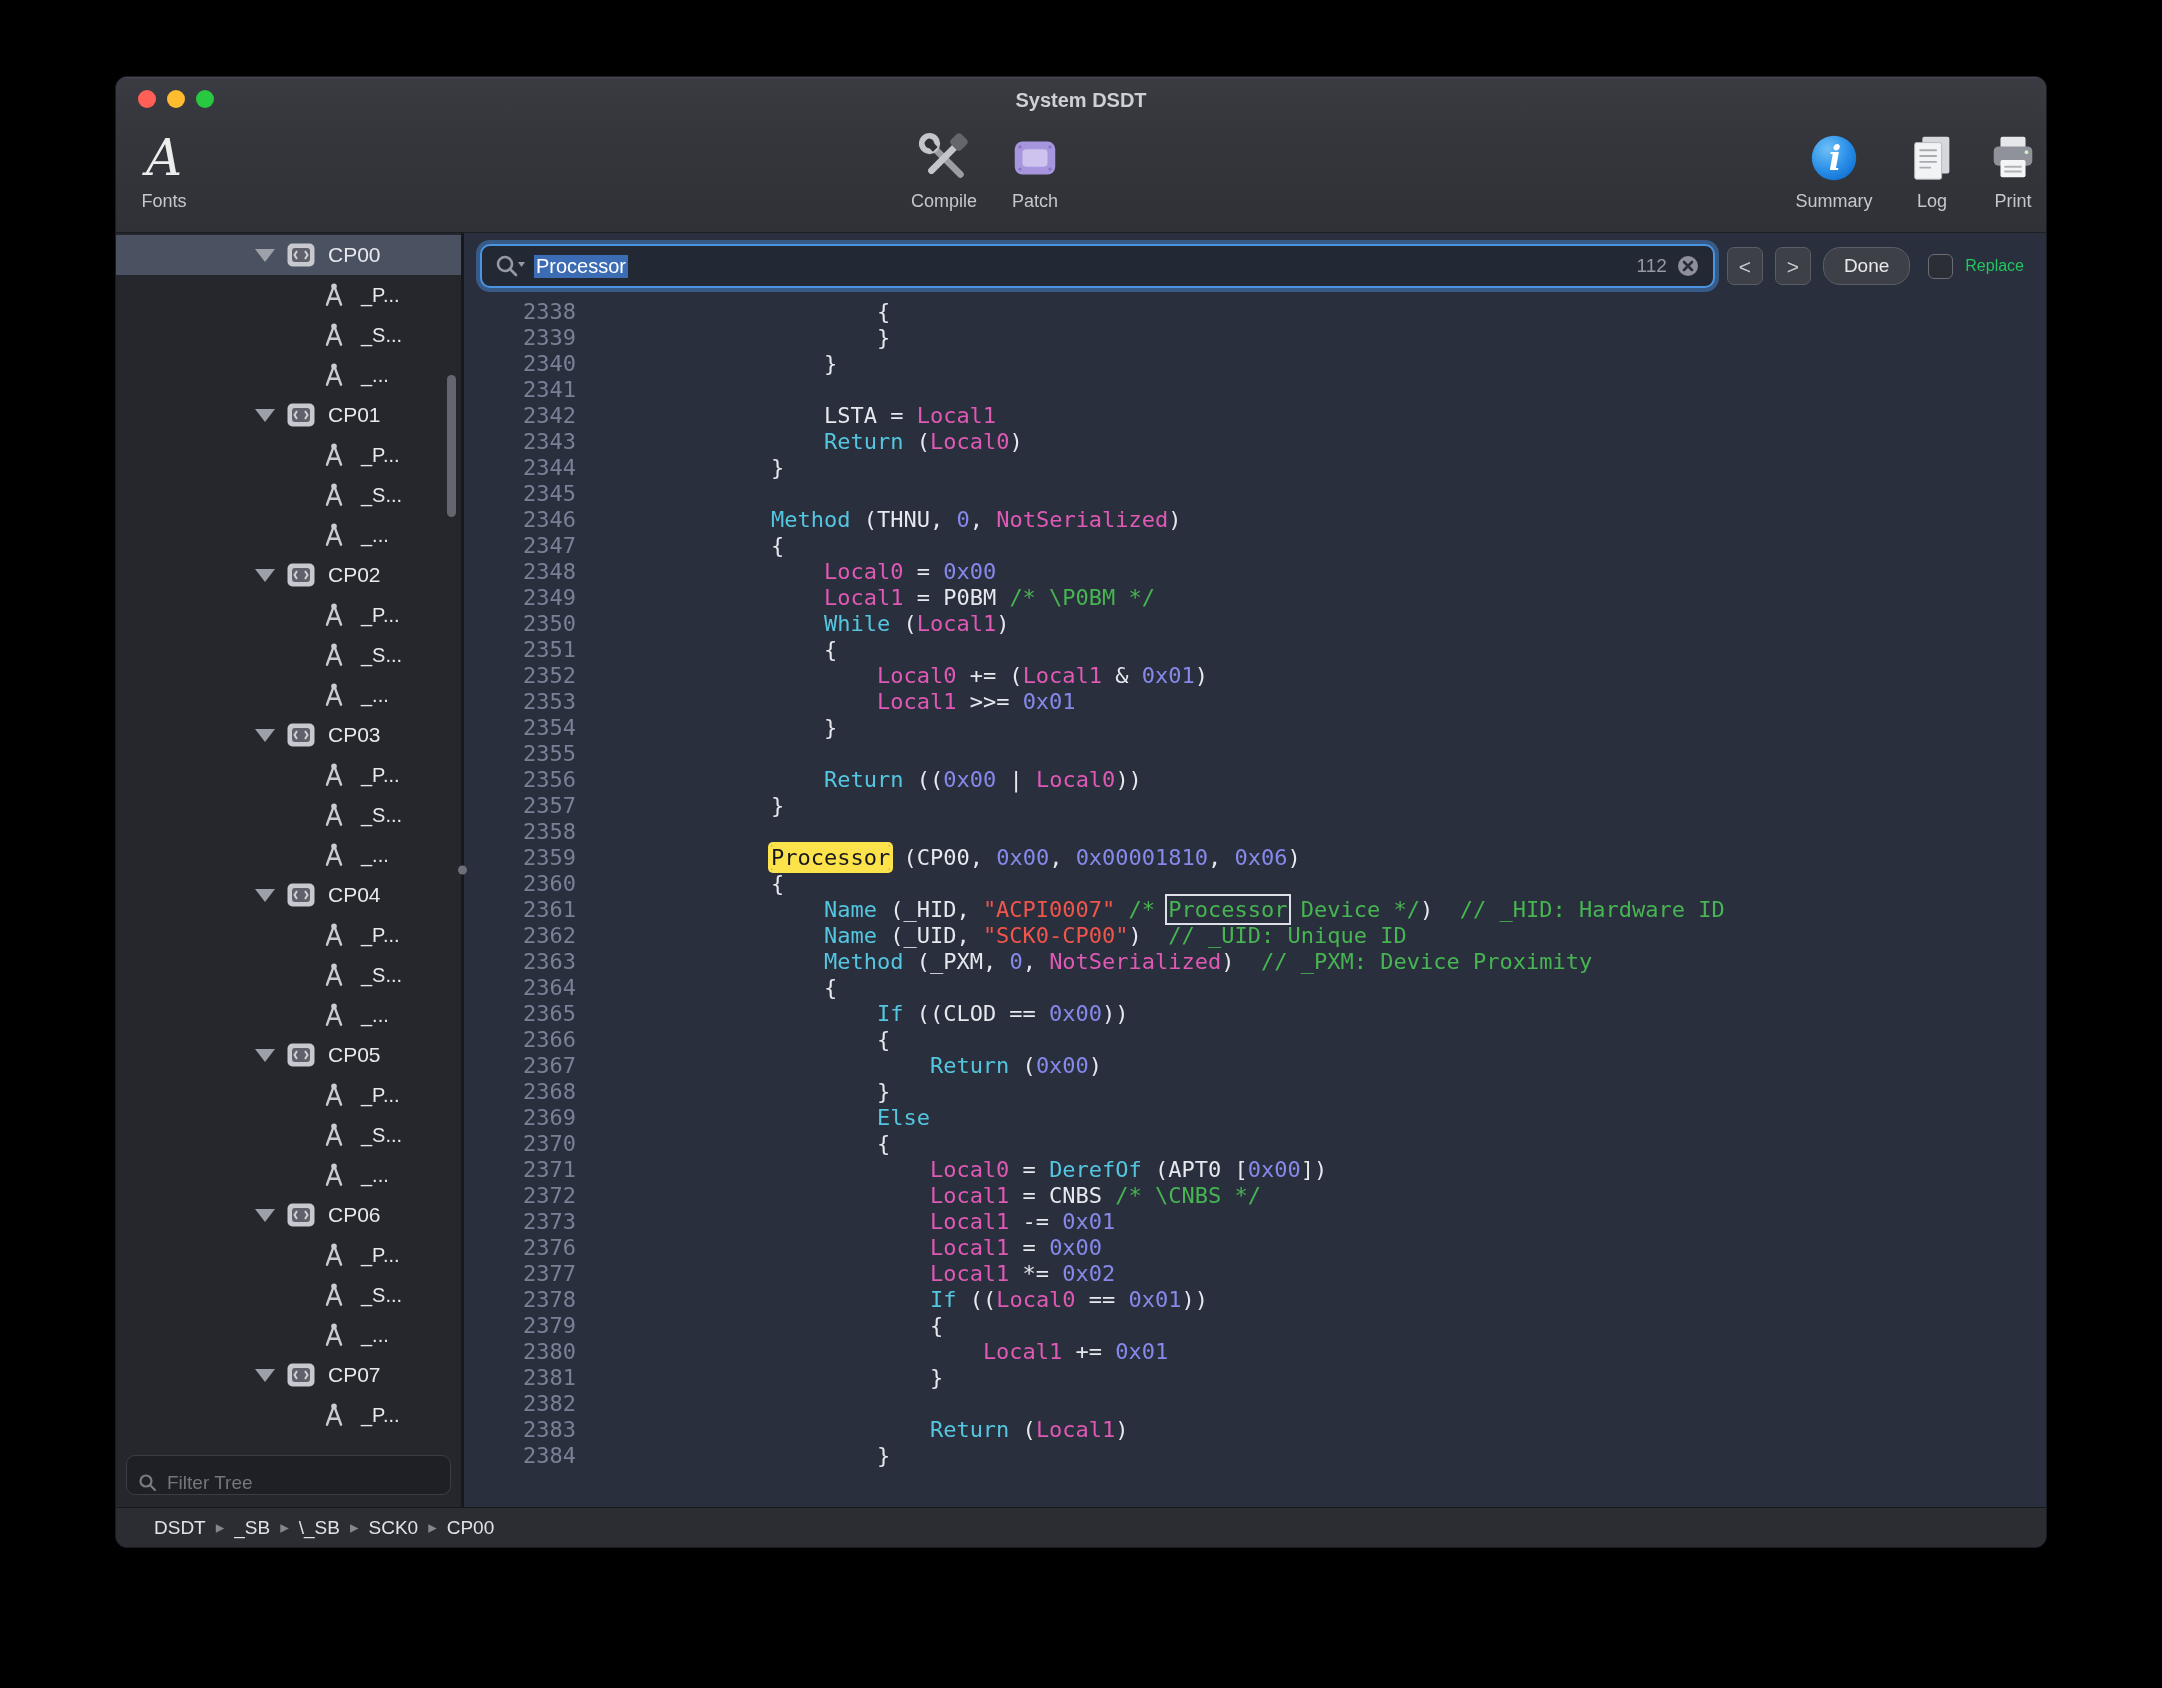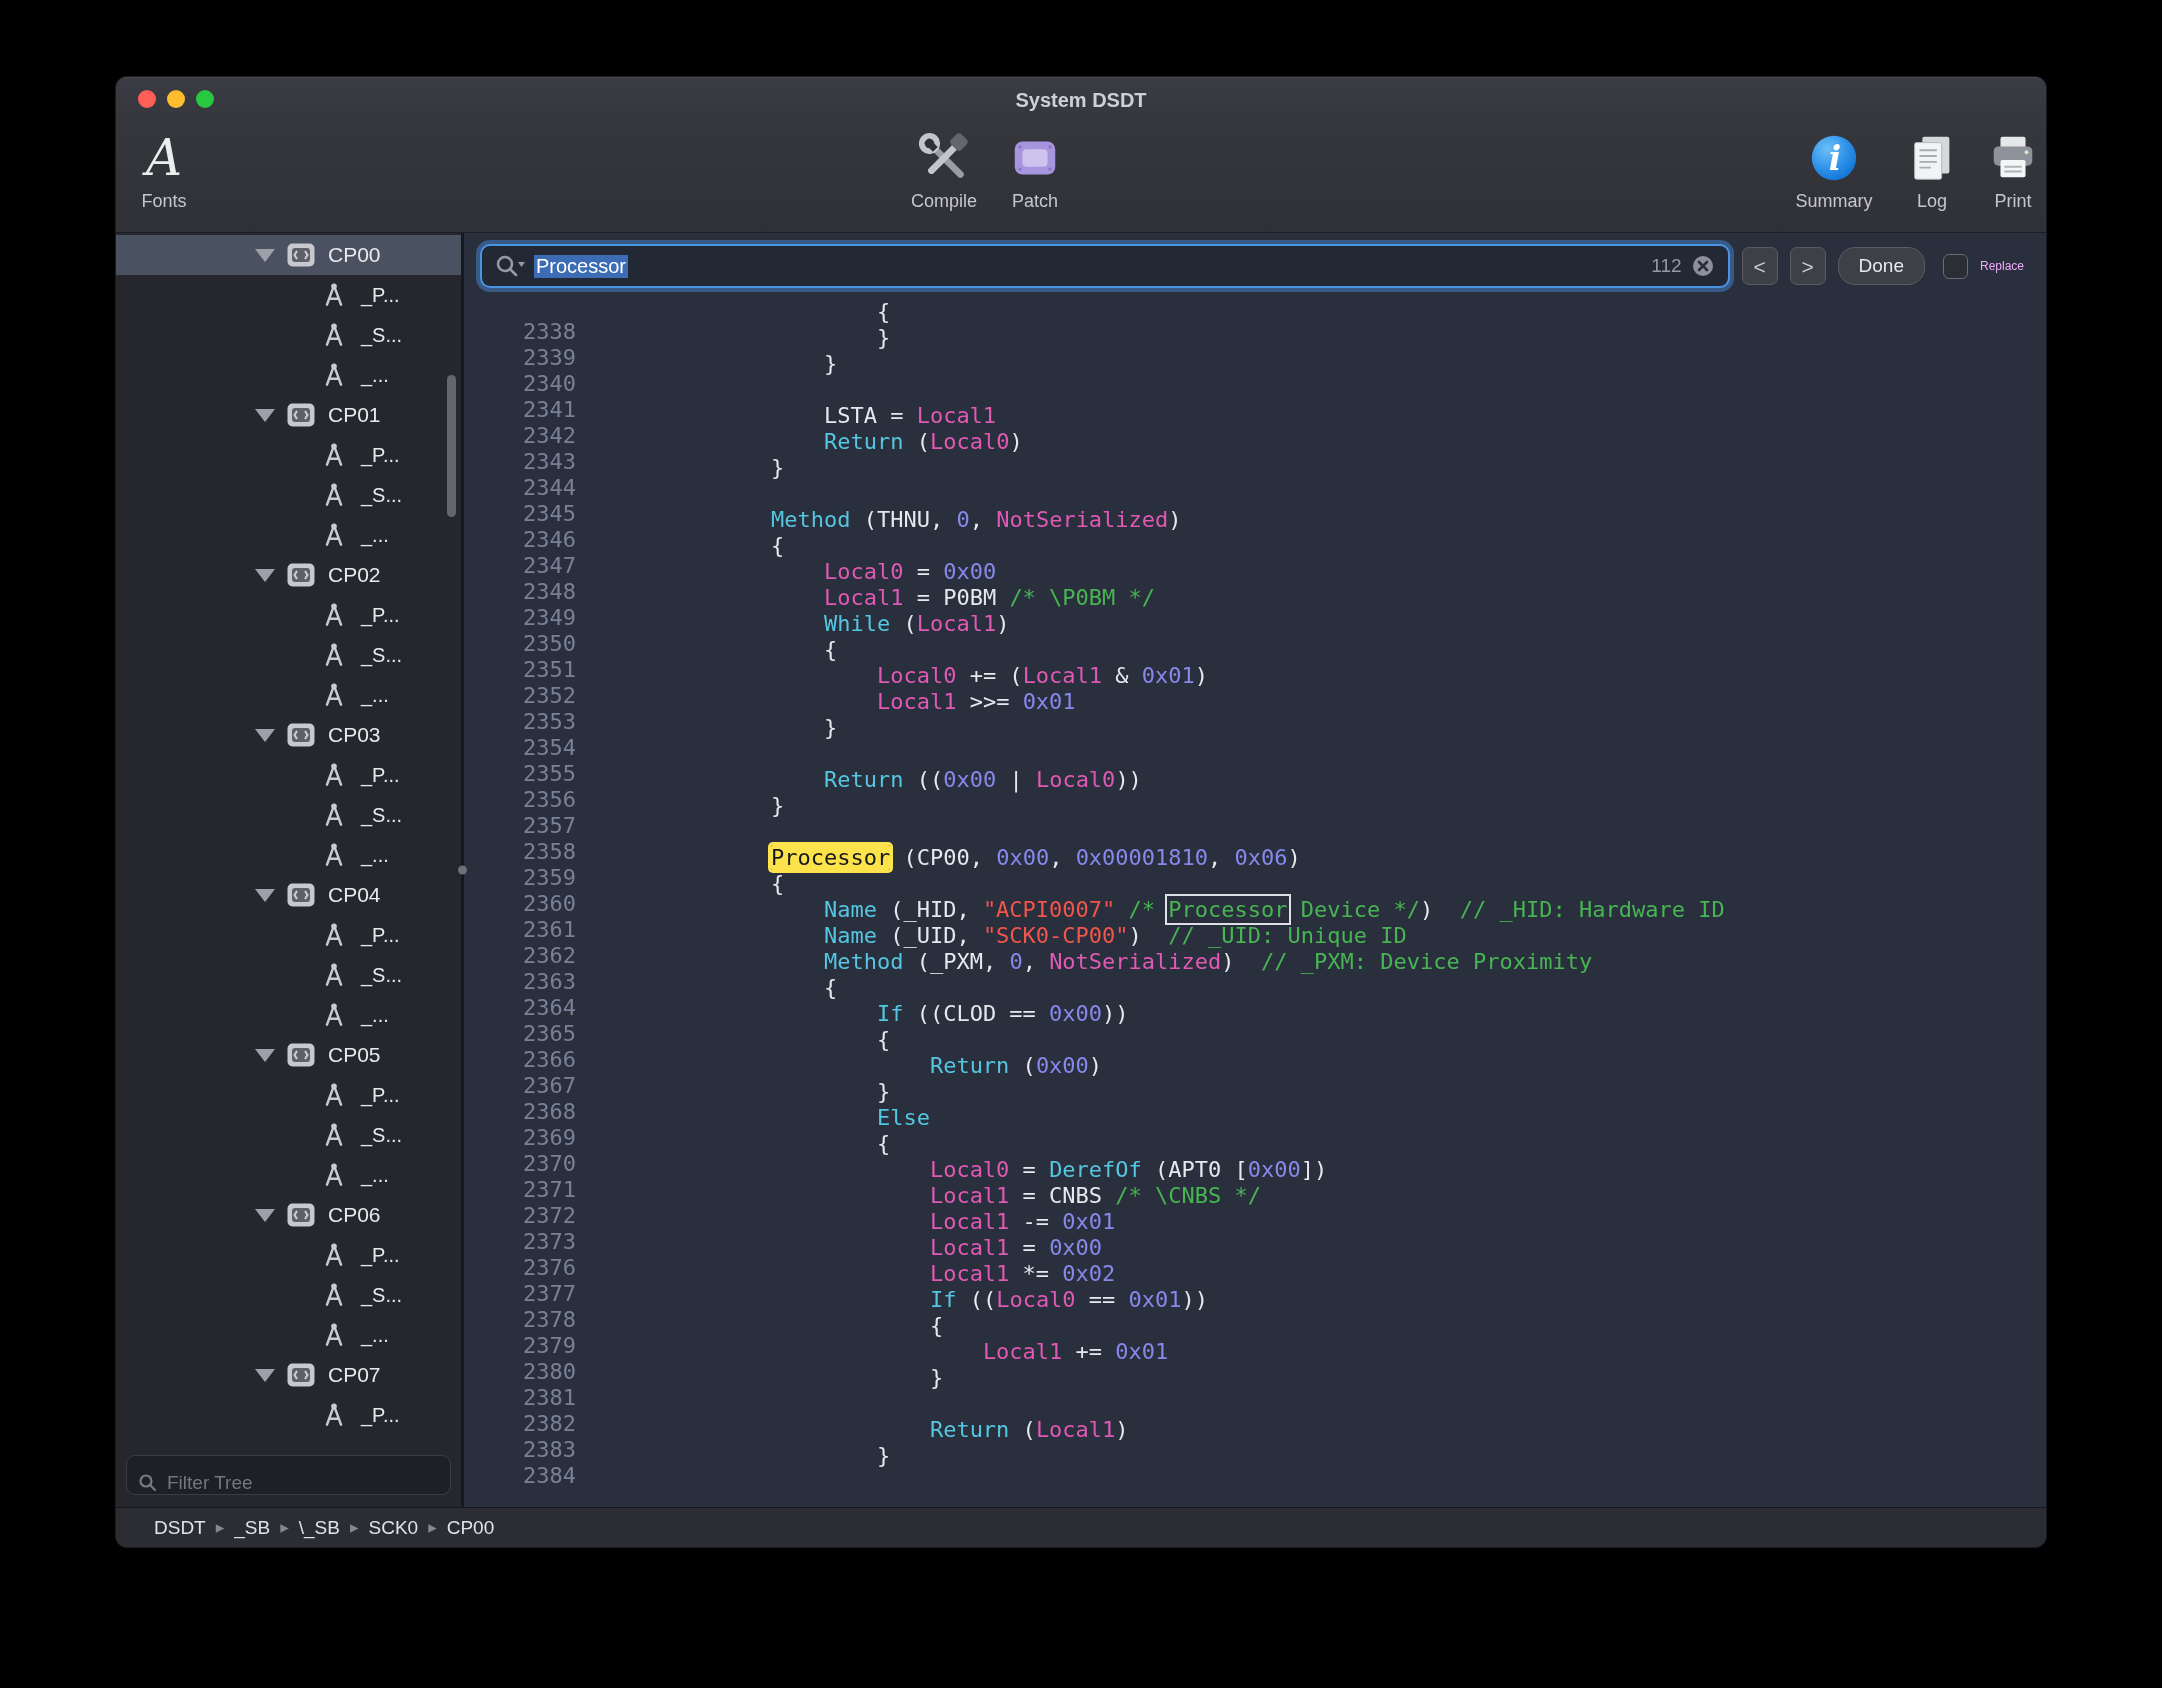--- a/index.html
+++ b/index.html
@@ -62,26 +62,26 @@
   .find-text{flex:1;font-size:20px;color:#fff;white-space:nowrap;overflow:hidden;}
   .sel{background:#3b6cb4;padding:2px 2px;}
   .count{color:#9599a3;font-size:19px;flex:0 0 auto;}
   .clear{display:flex;align-items:center;flex:0 0 auto;cursor:default;}
   .navbtn{width:36px;height:38px;background:#3e4048;border:1.5px solid #5b5d65;border-radius:7px;
           color:#c9cbd1;font-size:21px;line-height:1;font-family:"Liberation Sans",sans-serif;flex:0 0 auto;}
   .donebtn{height:38px;padding:0 20px;background:#3e4048;border:1.5px solid #5b5d65;border-radius:17px;
            color:#e8e9ed;font-size:19px;font-family:"Liberation Sans",sans-serif;flex:0 0 auto;}
   .checkbox{width:25px;height:25px;border:1.5px solid #6a6d75;border-radius:6px;background:#2c2e35;
             margin-left:6px;flex:0 0 auto;}
-  .cb-label{font-size:12px;color:#f0abfc;flex:0 0 auto;text-align:center;}
+  .cb-label{font-size:16px;color:#22c55e;flex:0 0 auto;text-align:center;}
 
   
   .editor{flex:1;overflow:hidden;font-family:"DejaVu Sans Mono",monospace;font-size:22px;line-height:26px;}
   .cl{display:flex;height:26px;white-space:pre;}
-  .ln{width:130px;flex:0 0 auto;text-align:right;padding-right:18px;color:#7a8197;margin-top:20px;}
+  .ln{width:130px;flex:0 0 auto;text-align:right;padding-right:18px;color:#7a8197;}
   .code{flex:1;padding-left:18px;}
   .tk-t{color:#e6e8ee}
   .tk-k{color:#55c6e0}
   .tk-l{color:#df59b5}
   .tk-n{color:#8689ea}
   .tk-s{color:#f1554b}
   .tk-c{color:#47b552}
   .tk-h{background:#fde34b;color:#17181c;box-shadow:0 0 0 3px #fde34b;border-radius:2px;}
   .tk-r{color:#47b552;outline:2px solid #dde0e6;outline-offset:1px;}
 

